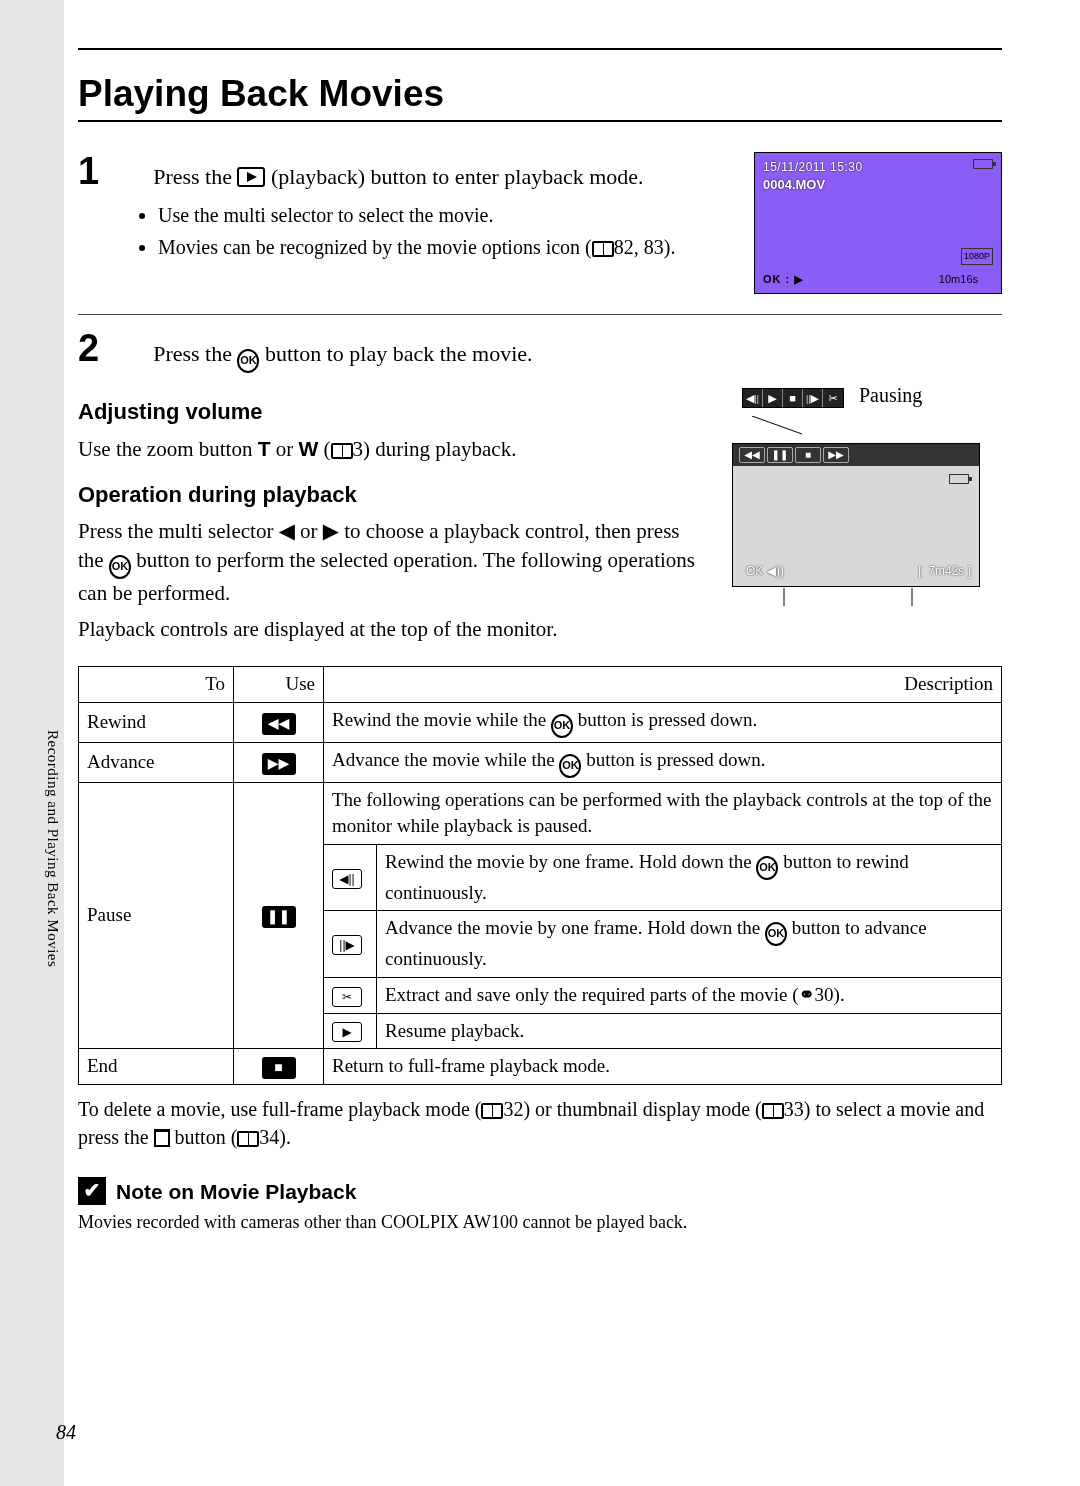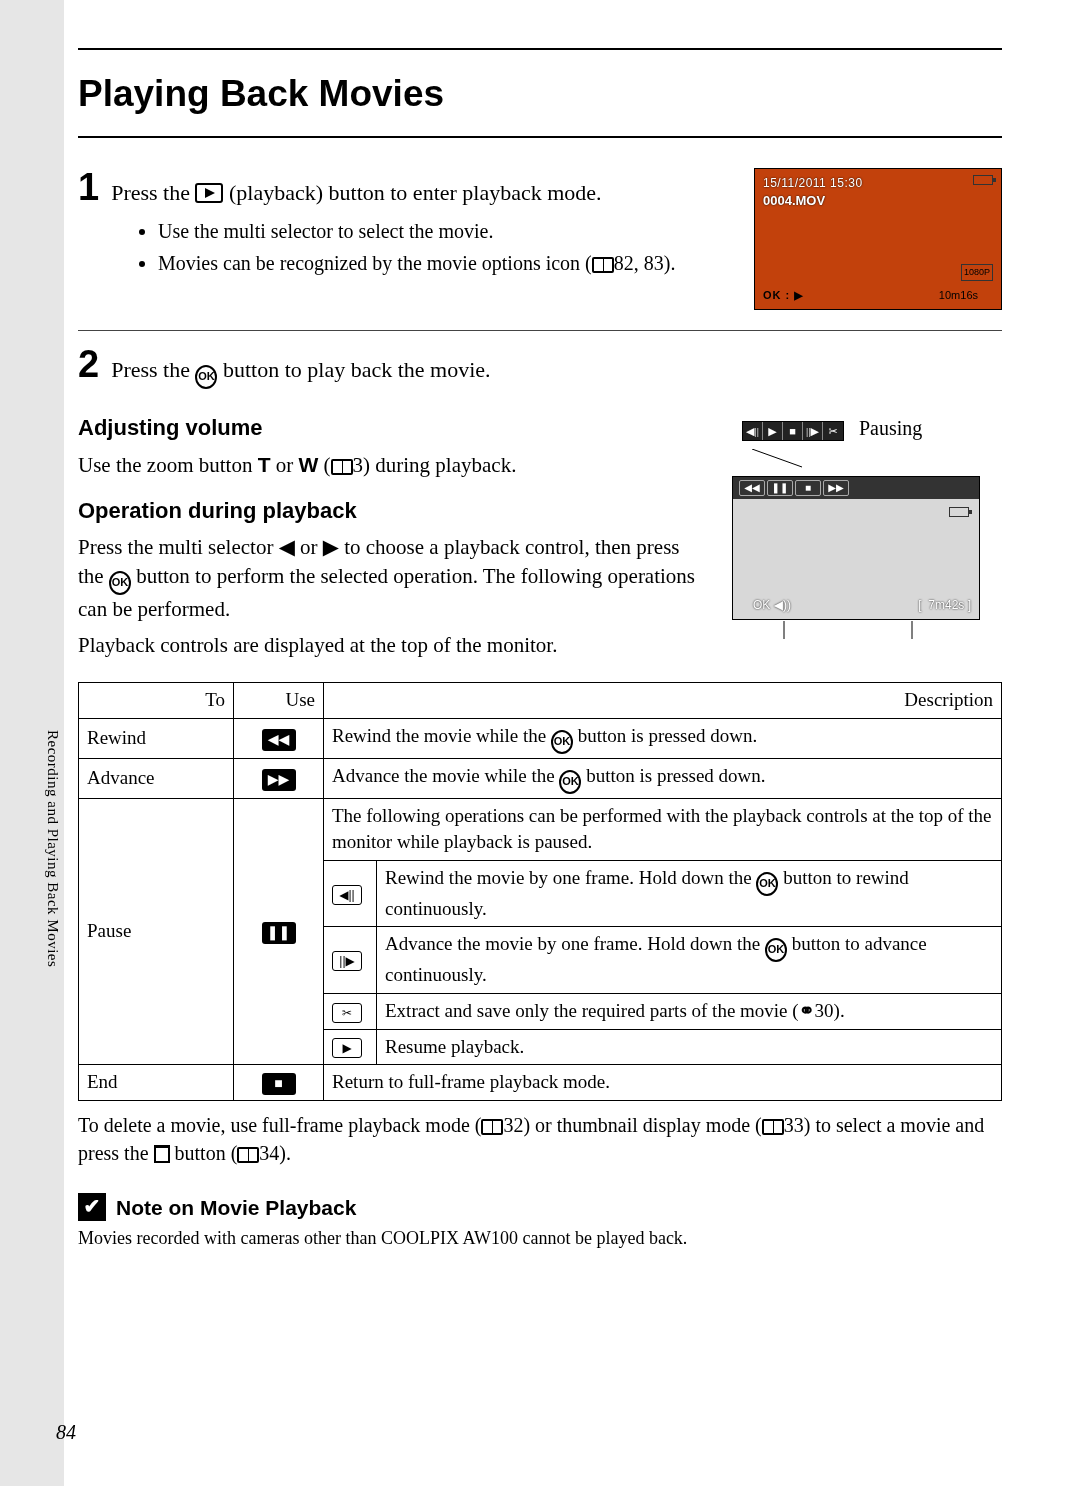--- a/index.html
+++ b/index.html
@@ -26,21 +26,20 @@
     position: relative;
   }
   .top-rule {
     border-top: 2px solid #000;
     margin-bottom: 18px;
   }
   .heading {
     font-family: Arial, Helvetica, sans-serif;
     font-size: 37px;
     font-weight: bold;
-    margin-bottom: 16px;
   }
   .heading-rule {
     border-top: 2px solid #000;
     margin-bottom: 30px;
   }
   .step-block {
     display: flex;
     gap: 12px;
     border-bottom: 1px solid #444;
     padding-bottom: 20px;
@@ -54,20 +53,21 @@
     margin-bottom: 8px;
   }
   .step-num {
     font-family: Arial, Helvetica, sans-serif;
     font-size: 38px;
     font-weight: bold;
     line-height: 1;
   }
   .step-title {
     font-size: 22px;
+    margin-left: 42px;
   }
   ul.step-bullets {
     list-style: disc;
     padding-left: 80px;
     font-size: 20px;
   }
   ul.step-bullets li { margin-bottom: 4px; }
   .bold { font-family: Arial, Helvetica, sans-serif; font-weight: bold; }
   .subhead {
     font-family: Arial, Helvetica, sans-serif;
@@ -100,21 +100,21 @@
   .icon-book::after { content:""; position:absolute; left:50%; top:0; bottom:0; border-left:1.5px solid #000; }
   .icon-trash {
     display:inline-block; width:16px; height:18px; border:2px solid #000; border-top:3px solid #000;
     position:relative; vertical-align:-3px;
   }
   .icon-chain { font-family: Arial; font-weight:bold; }
   
   .camshot {
     border: 1px solid #000;
     width: 248px;
-    background: #c2410c;
+    background: #8b5cf6;
     font-family: Arial, sans-serif;
     font-size: 12px;
   }
   .camshot-inner { padding: 6px 8px; min-height: 140px; position: relative; }
   .cam-top-date { color: #fff; text-shadow: 0 0 2px #000; font-size: 12px; letter-spacing: .5px; }
   .cam-file { color: #fff; text-shadow: 0 0 2px #000; font-size: 13px; font-weight: bold; }
   .cam-bat { position:absolute; top:6px; right:8px; width:20px; height:10px; border:1.5px solid #333; }
   .cam-bat::after { content:""; position:absolute; right:-4px; top:2px; width:3px; height:4px; background:#333; }
   .cam-res { position:absolute; right:8px; bottom:28px; border:1.5px solid #333; font-size:9px; padding:1px 2px; }
   .cam-bottom { position:absolute; bottom:5px; left:8px; right:23px; display:flex; justify-content:space-between; font-size:11px;}
@@ -128,24 +128,24 @@
   }
   .toolbar-box span { width:20px; border-right:1px solid #888; color:#fff; text-align:center; font-size:11px; line-height:18px; }
   .toolbar-box span:last-child { border-right:none; }
 
   .camshot2 { position: relative; }
   .cam2-top { background:#333; display:flex; justify-content:flex-start; align-items:center; height:22px; padding:3px 6px; gap:0; }
   .cam2-top span { width:26px; height:16px; border:1.5px solid #aaa; border-radius:2px; color:#fff; font-size:10px; text-align:center; line-height:14px; margin-right:2px;}
   .cam2-body { min-height: 120px; background:#d8d8d8; position:relative; }
   .cam2-bat { position:absolute; top:8px; right:10px; width:20px; height:10px; border:1.5px solid #333; }
   .cam2-bat::after { content:""; position:absolute; right:-4px; top:2px; width:3px; height:4px; background:#333; }
-  .cam2-bottom { position:absolute; bottom:6px; left:20px; right:8px; display:flex; justify-content:space-between; font-size:12px; color:#fff; text-shadow:0 0 2px #000;}
+  .cam2-bottom { position:absolute; bottom:6px; left:13px; right:8px; display:flex; justify-content:space-between; font-size:12px; color:#fff; text-shadow:0 0 2px #000;}
 
   .two-col-step2 {
-    display:flex; align-items:center; gap:28px;
+    display:flex; align-items:flex-start; gap:28px;
   }
   .two-col-step2 .text-col { flex:1; }
   .two-col-step2 .fig-col { width:270px; }
 
   .fig-annot { font-size:19px; margin-top:6px; display:flex; justify-content:space-between; }
 
   
   table.ops {
     width: 100%;
     border-collapse: collapse;

